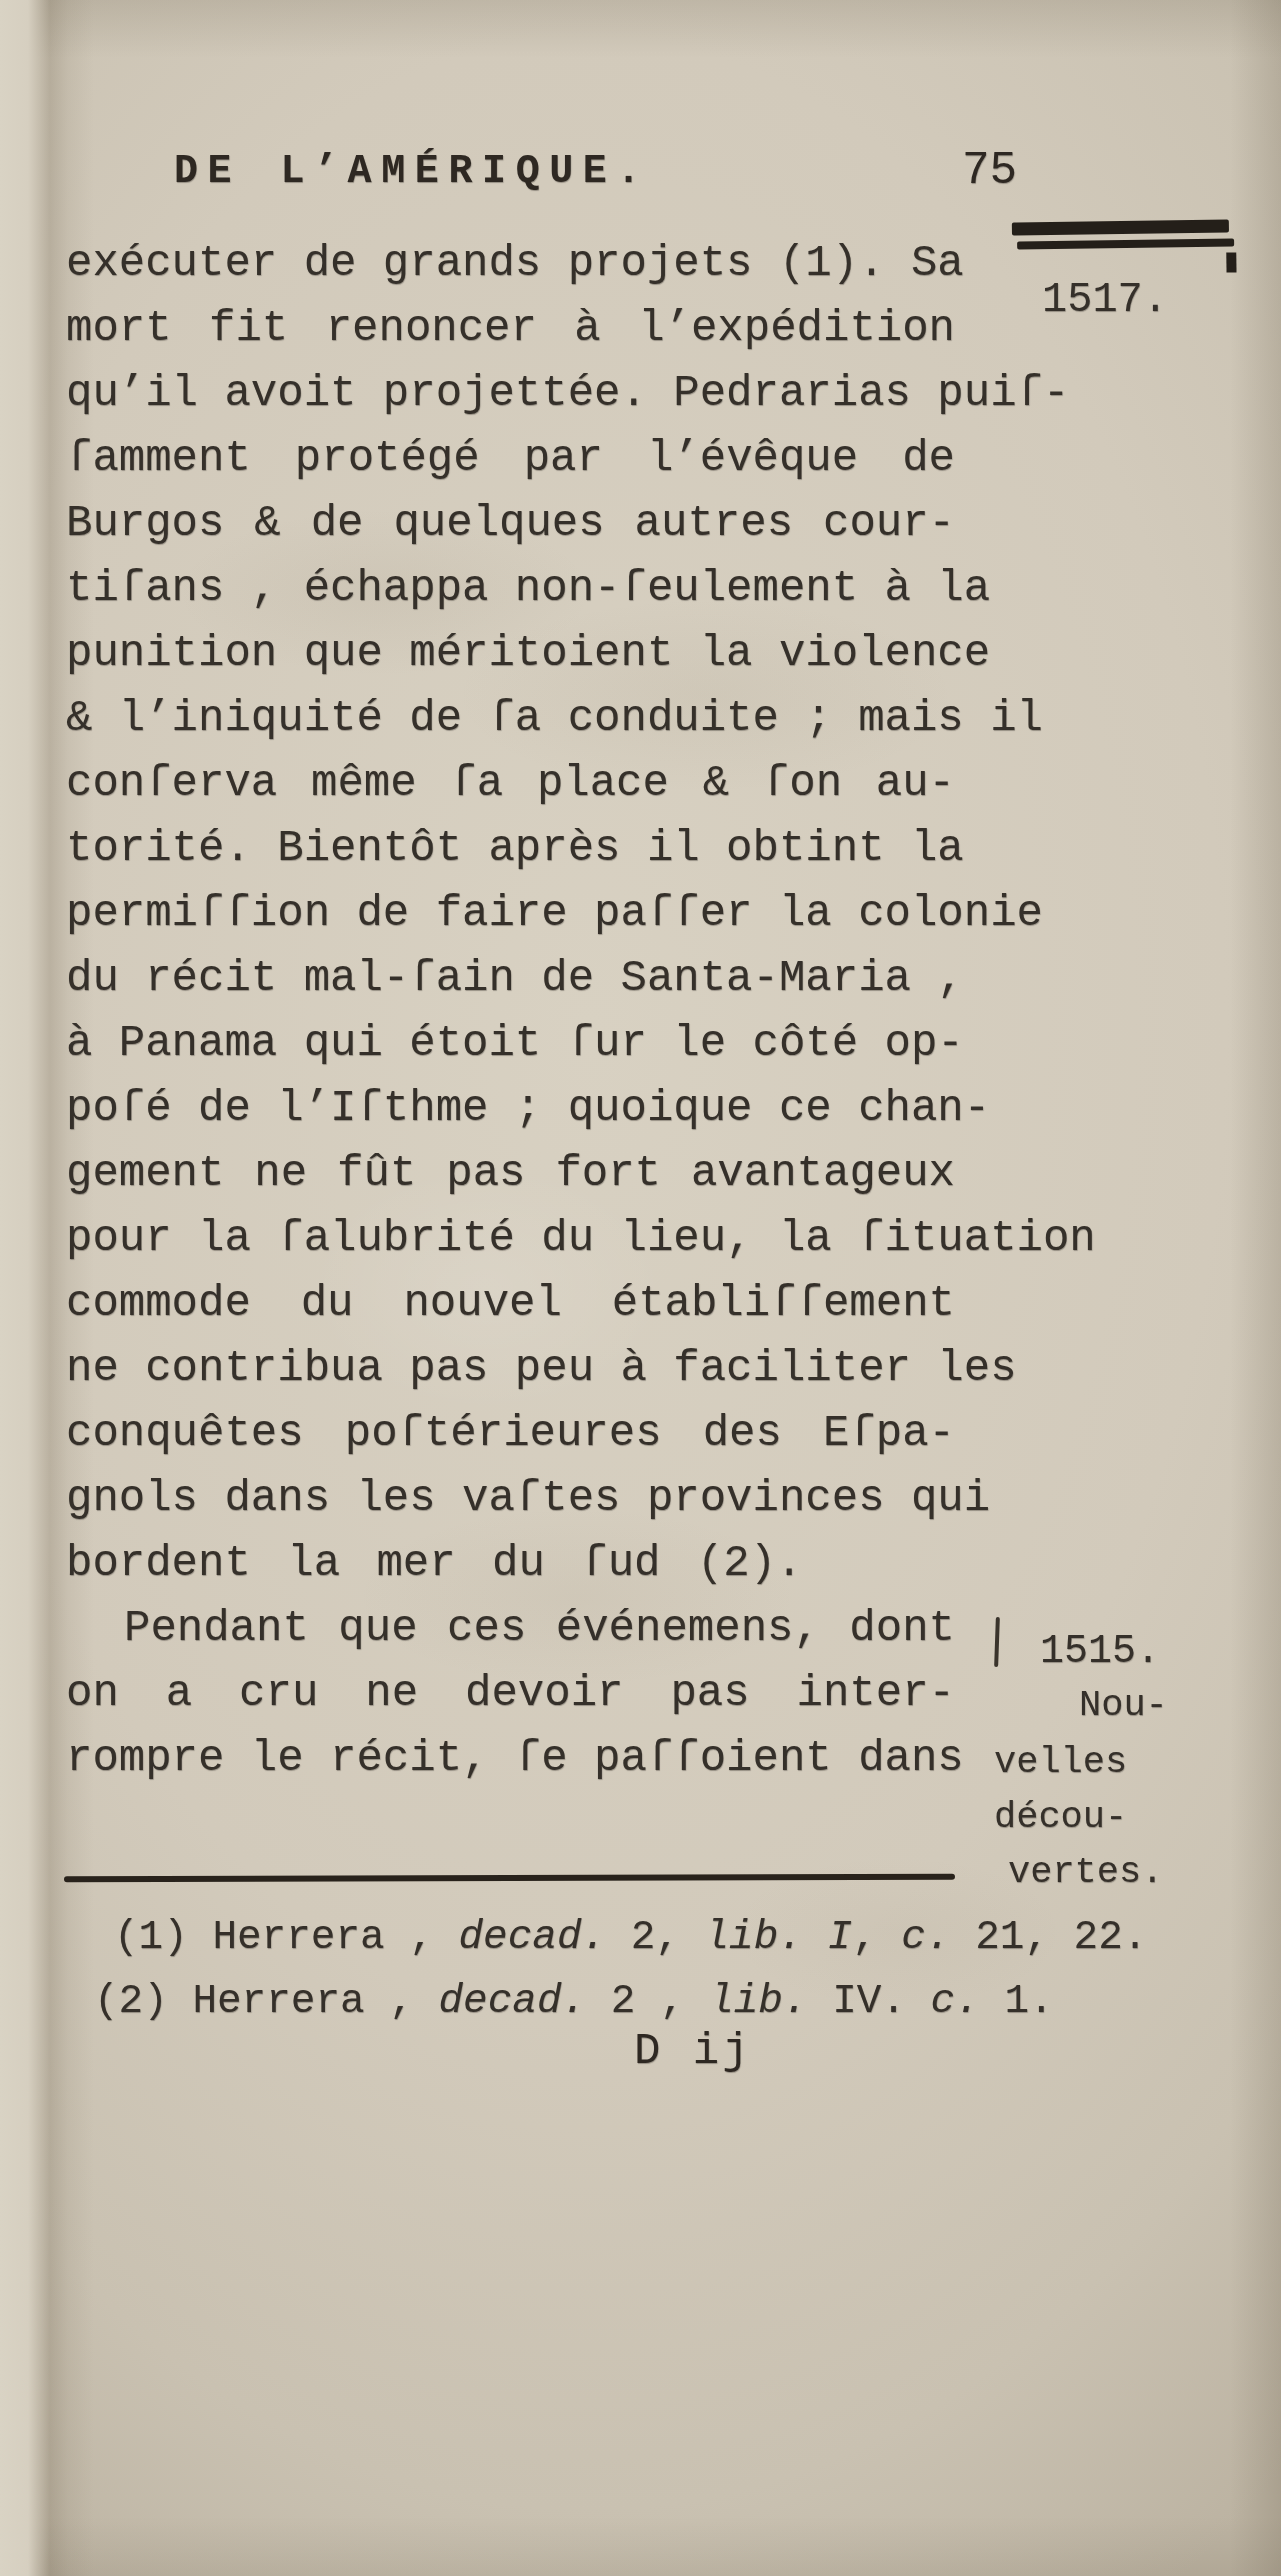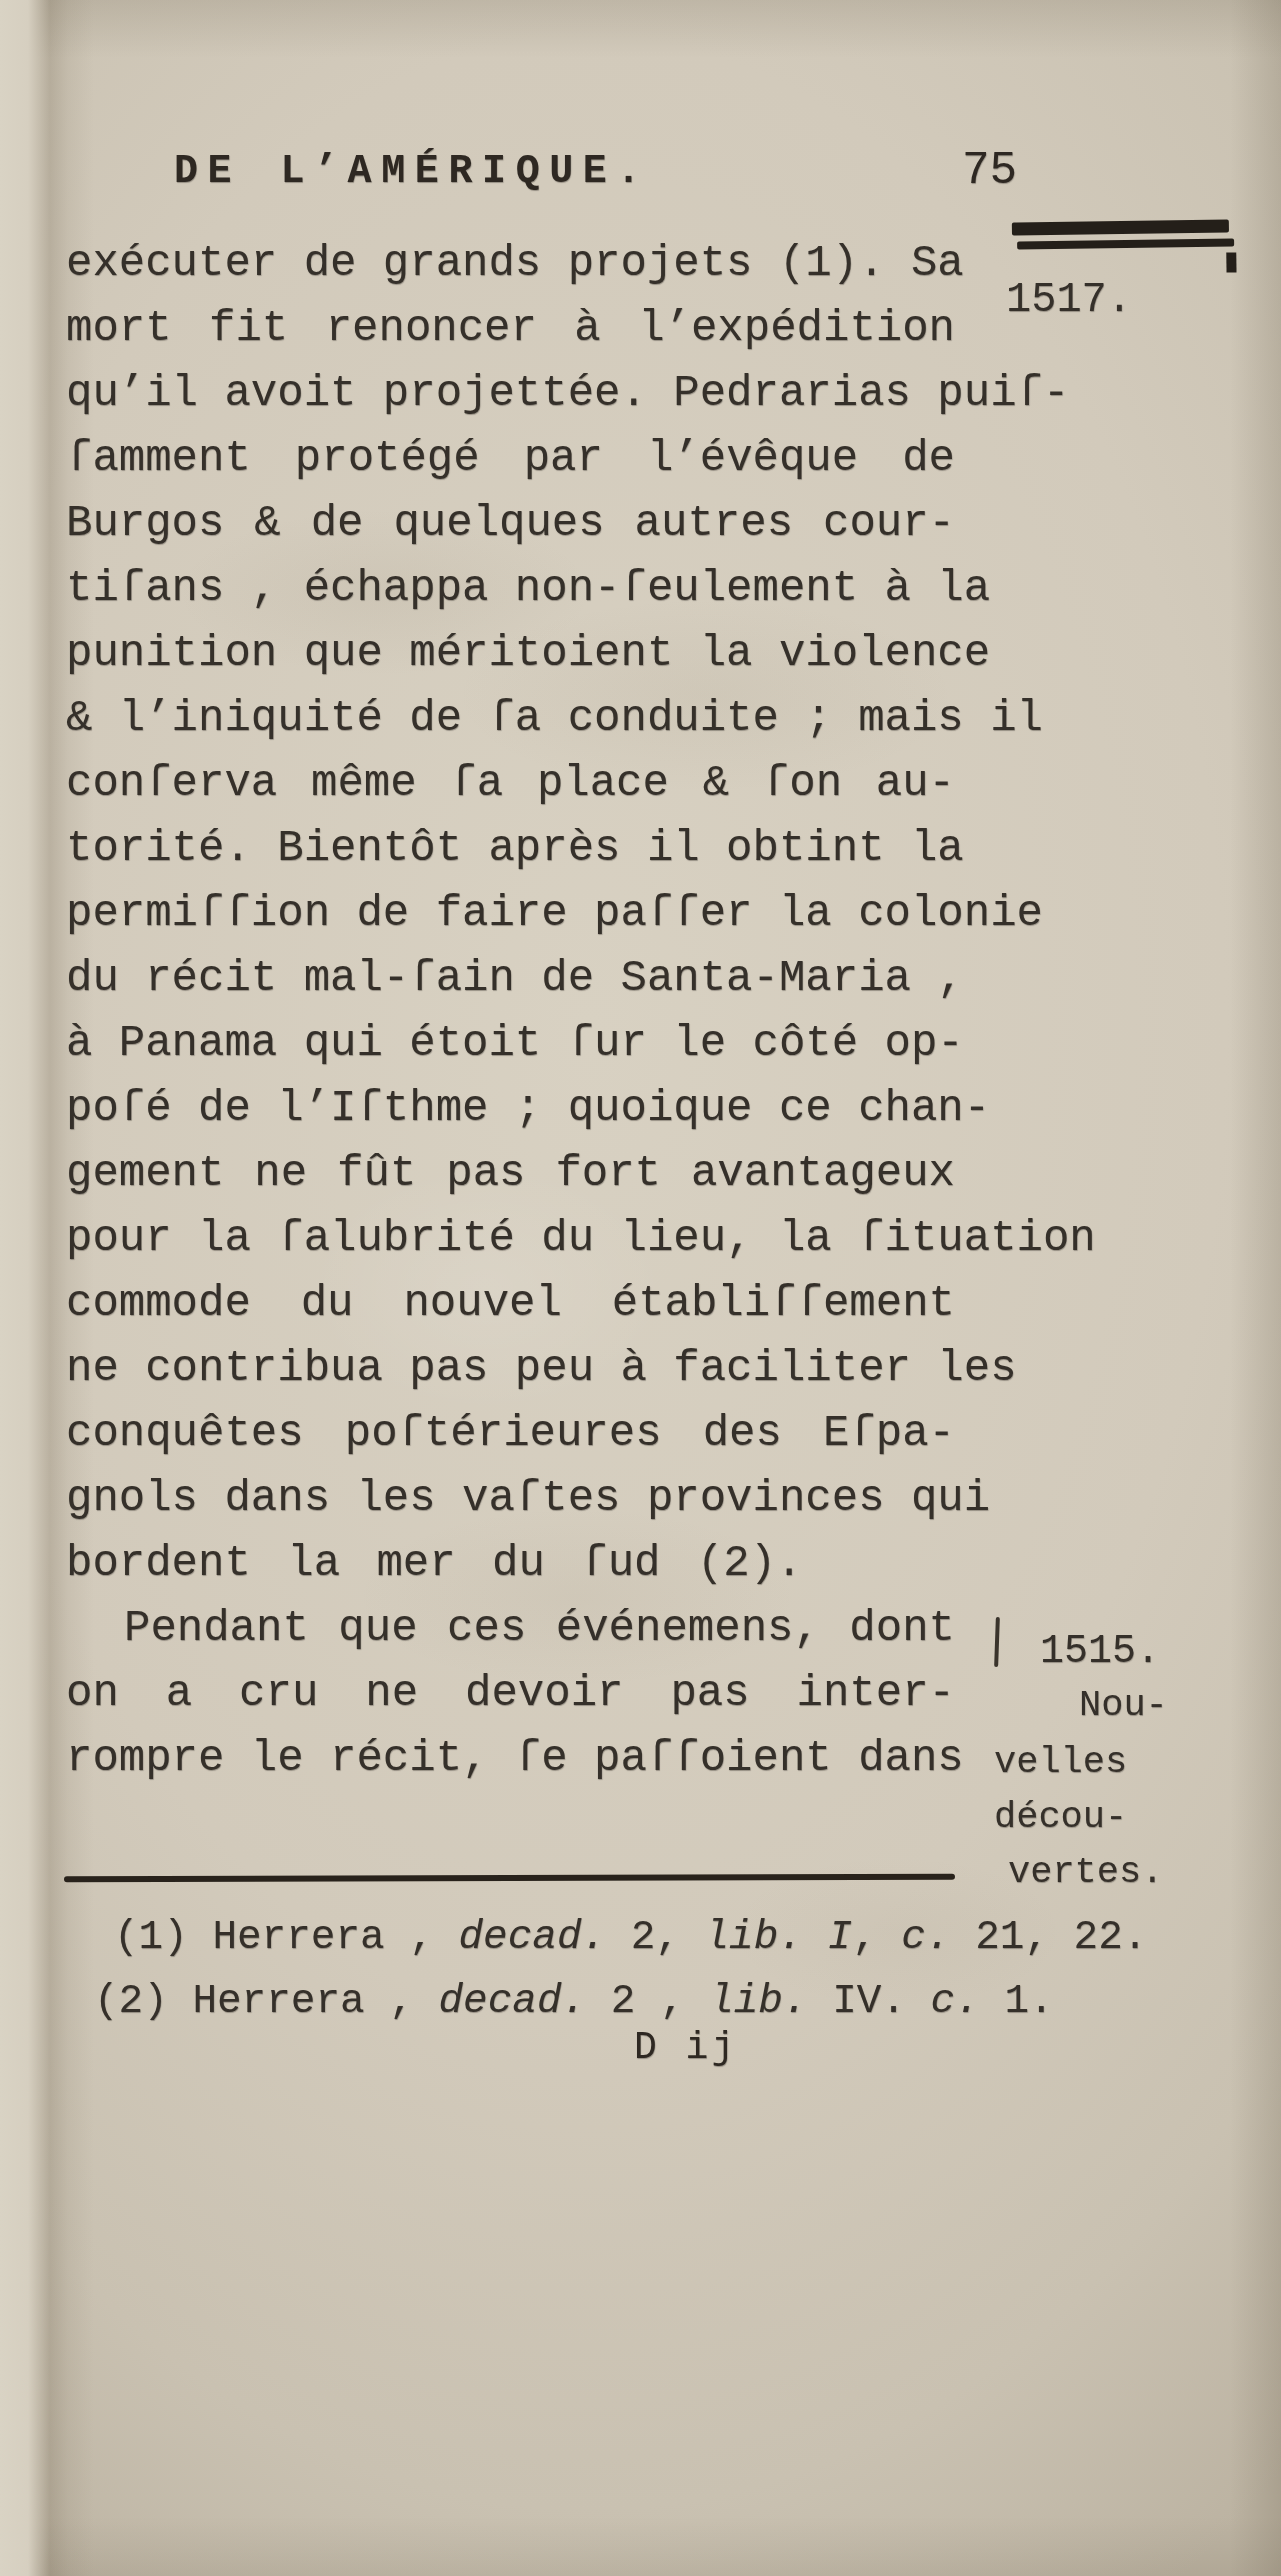--- a/index.html
+++ b/index.html
@@ -35,21 +35,21 @@
   .page-number{
     position:absolute;left:962px;top:145px;
     font-size:46px;color:#2e2822;
   }
 
   .margin-rule{position:absolute;left:1012px;top:221px;width:217px;transform:rotate(-0.8deg);}
   .margin-rule .bar1{display:block;height:13px;background:#241f19;border-radius:2px;}
   .margin-rule .bar2{display:block;height:8px;background:#241f19;margin-top:6px;border-radius:2px;transform:translateX(5px);}
   .margin-rule .bar2::after{content:"";position:absolute;right:-2px;top:14px;width:10px;height:20px;background:#241f19;}
 
-  .m-year-top{position:absolute;left:1006px;top:276px;font-size:42px;}
+  .m-year-top{position:absolute;left:1042px;top:276px;font-size:42px;}
   .m-year-bottom{position:absolute;left:1040px;top:1629px;font-size:40px;}
   .m-note{position:absolute;font-size:37px;white-space:nowrap;}
   .m-note.n0{left:1079px;top:1684px;}
   .m-note.n1{left:994px;top:1741px;}
   .m-note.n2{left:994px;top:1796px;}
   .m-note.n3{left:1008px;top:1851px;}
 
   .body-block{position:absolute;left:66px;top:231px;width:889px;}
   .line{
     height:65px;line-height:65px;font-size:44px;
@@ -61,21 +61,21 @@
 
   .ink-mark{position:absolute;left:995px;top:1617px;width:4px;height:50px;background:#3a342c;transform:rotate(2deg);border-radius:2px;}
 
   .fn-rule{position:absolute;left:64px;top:1875px;width:891px;height:6px;background:#28221b;border-radius:3px;transform:rotate(-0.15deg);}
 
   .footnotes{position:absolute;left:94px;top:1905px;width:895px;}
   .fn{font-size:41px;line-height:64px;white-space:nowrap;}
   .fn.first{padding-left:20px;}
   .it{font-style:italic;}
 
-  .signature{position:absolute;left:634px;top:2026px;font-size:38px;letter-spacing:3px;color:#2e2822;}
+  .signature{position:absolute;left:634px;top:2026px;font-size:44px;letter-spacing:3px;color:#2e2822;}
 </style>
 </head>
 <body>
 
 <div class="page">
   <div class="texture"></div>
 
   <div class="running-title ink">DE L’AMÉRIQUE.</div>
   <div class="page-number ink">75</div>
 

